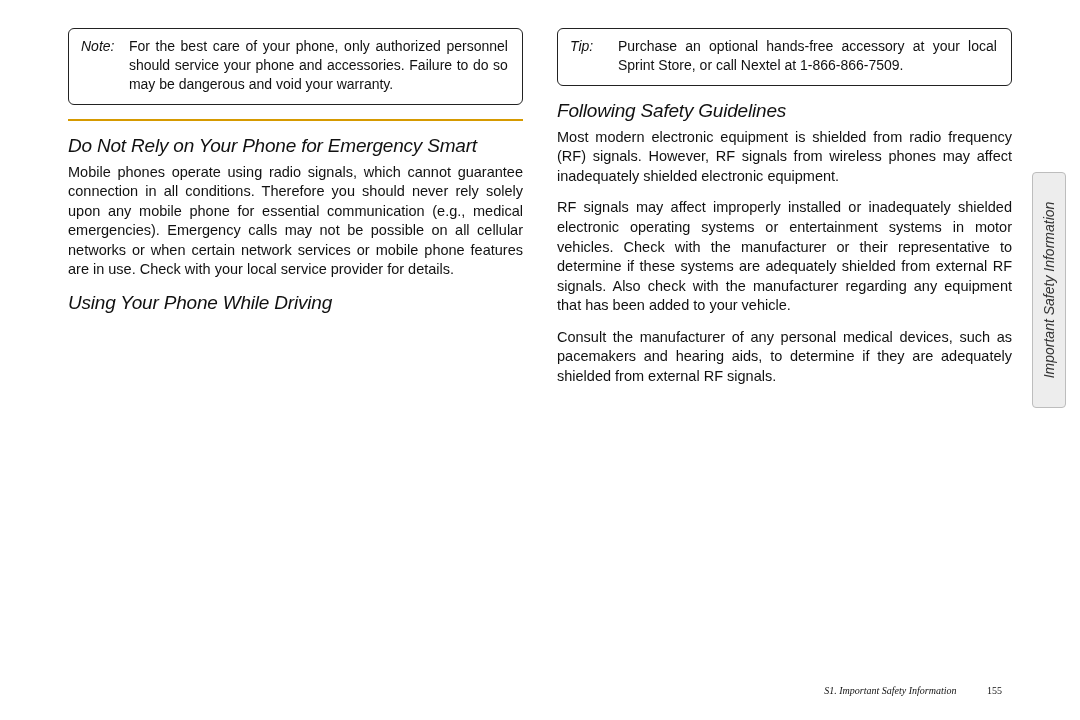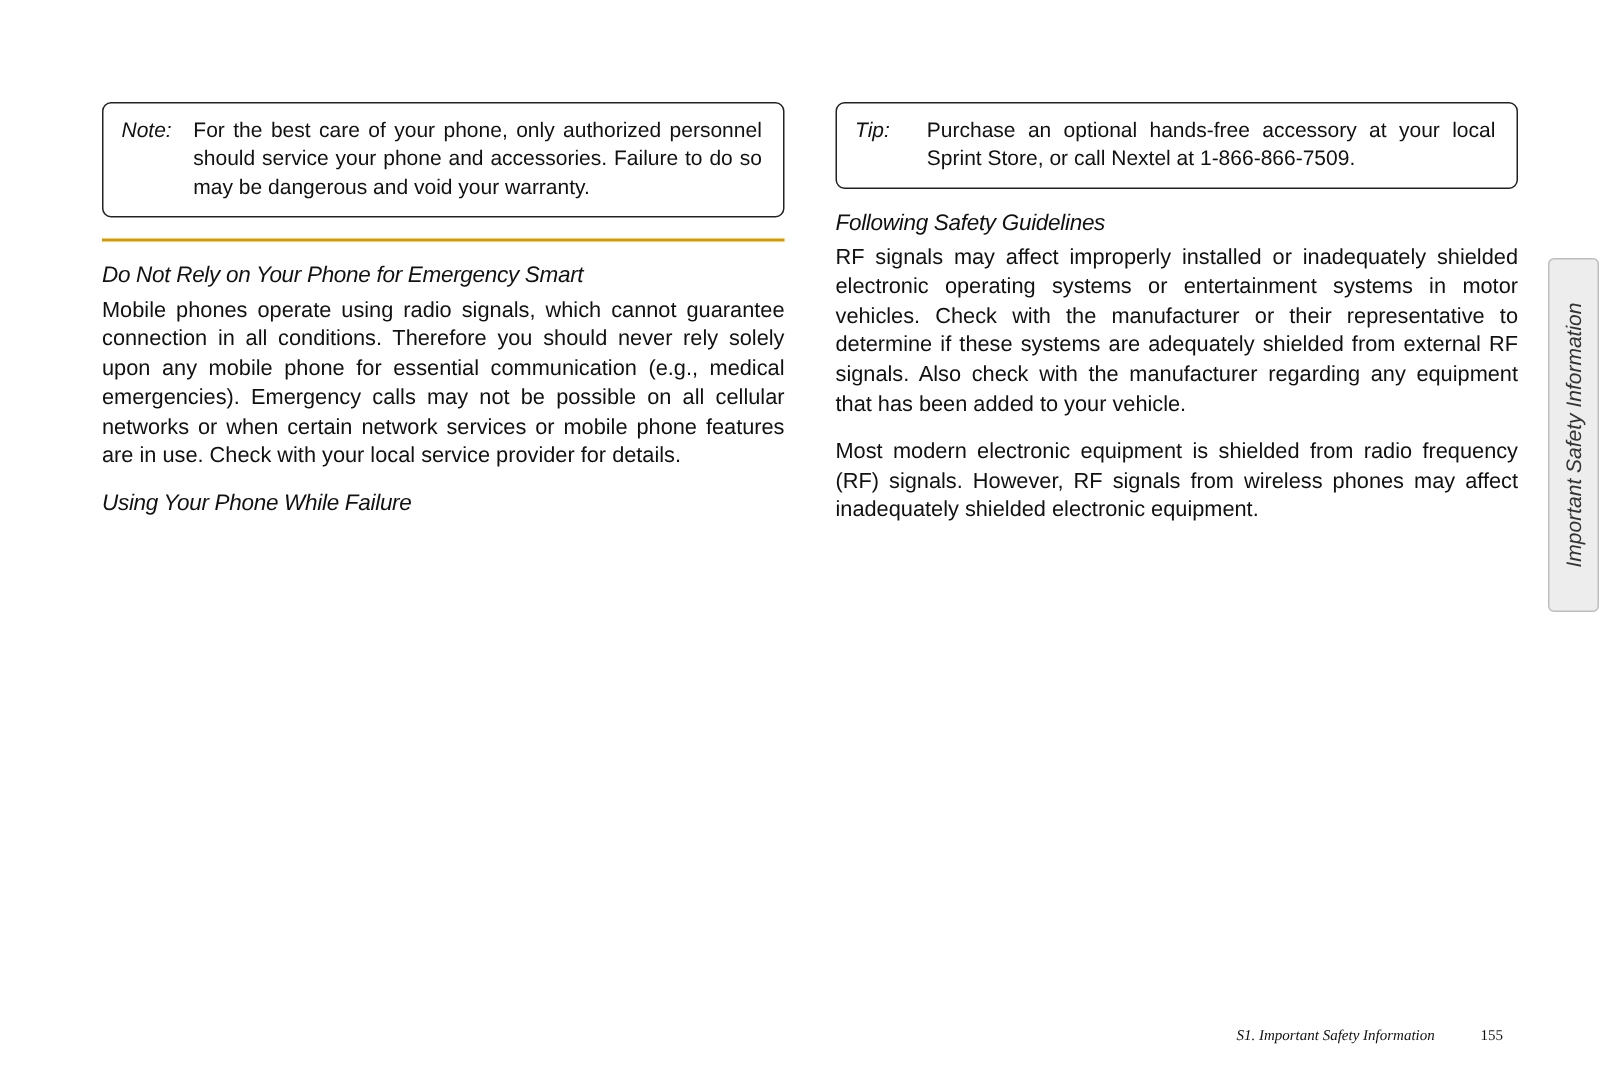--- a/index.html
+++ b/index.html
@@ -6,21 +6,21 @@
   body {
     width: 1080px;
     height: 720px;
     background: #fff;
     font-family: Arial, Helvetica, sans-serif;
     color: #111;
     position: relative;
     overflow: hidden;
   }
   .page {
-    padding: 68px 68px 30px 68px;
+    padding: 28px 68px 30px 68px;
     display: flex;
     gap: 34px;
     height: 100%;
   }
   .col {
     flex: 1 1 0;
     min-width: 0;
   }
   .callout {
     border: 1px solid #222;
@@ -50,21 +50,21 @@
     margin: 12px 0 4px 0;
     letter-spacing: -0.3px;
   }
   .rule {
     display: block;
     height: 0;
     border-top: 2px solid #d69a00;
     margin: 6px 0 14px 0;
   }
   .h2 {
-    font-size: 15px;
+    font-size: 19px;
     font-style: italic;
     font-weight: 400;
     margin: 10px 0 6px 0;
     letter-spacing: -0.2px;
   }
   .para {
     font-size: 14.5px;
     line-height: 1.35;
     margin-bottom: 12px;
     text-align: justify;
@@ -113,33 +113,34 @@
     <div class="callout">
       <span class="label">Note:</span>
       <span class="body">For the best care of your phone, only authorized personnel should service your phone and accessories. Failure to do so may be dangerous and void your warranty.</span>
     </div>
 
     <span class="rule"></span>
 
     <div class="h2">Do Not Rely on Your Phone for Emergency Smart</div>
     <p class="para">Mobile phones operate using radio signals, which cannot guarantee connection in all conditions. Therefore you should never rely solely upon any mobile phone for essential communication (e.g., medical emergencies). Emergency calls may not be possible on all cellular networks or when certain network services or mobile phone features are in use. Check with your local service provider for details.</p>
 
-    <div class="h2">Using Your Phone While Failure</div>
+    <div class="h2">Using Your Phone While Driving</div>
   </div>
 
   <div class="col">
     <div class="callout">
       <span class="label">Tip:</span>
       <span class="body">Purchase an optional hands-free accessory at your local Sprint Store, or call Nextel at 1-866-866-7509.</span>
     </div>
 
     <div class="h2">Following Safety Guidelines</div>
 
+    <p class="para">Most modern electronic equipment is shielded from radio frequency (RF) signals. However, RF signals from wireless phones may affect inadequately shielded electronic equipment.</p>
     <p class="para">RF signals may affect improperly installed or inadequately shielded electronic operating systems or entertainment systems in motor vehicles. Check with the manufacturer or their representative to determine if these systems are adequately shielded from external RF signals. Also check with the manufacturer regarding any equipment that has been added to your vehicle.</p>
-    <p class="para">Most modern electronic equipment is shielded from radio frequency (RF) signals. However, RF signals from wireless phones may affect inadequately shielded electronic equipment.</p>
+    <p class="para">Consult the manufacturer of any personal medical devices, such as pacemakers and hearing aids, to determine if they are adequately shielded from external RF signals.</p>
   </div>
 </div>
 
 <div class="footer">
   <span>S1. Important Safety Information</span>
   <span class="pn">155</span>
 </div>
 
 <div class="side-tab">
   <span>Important Safety Information</span>

